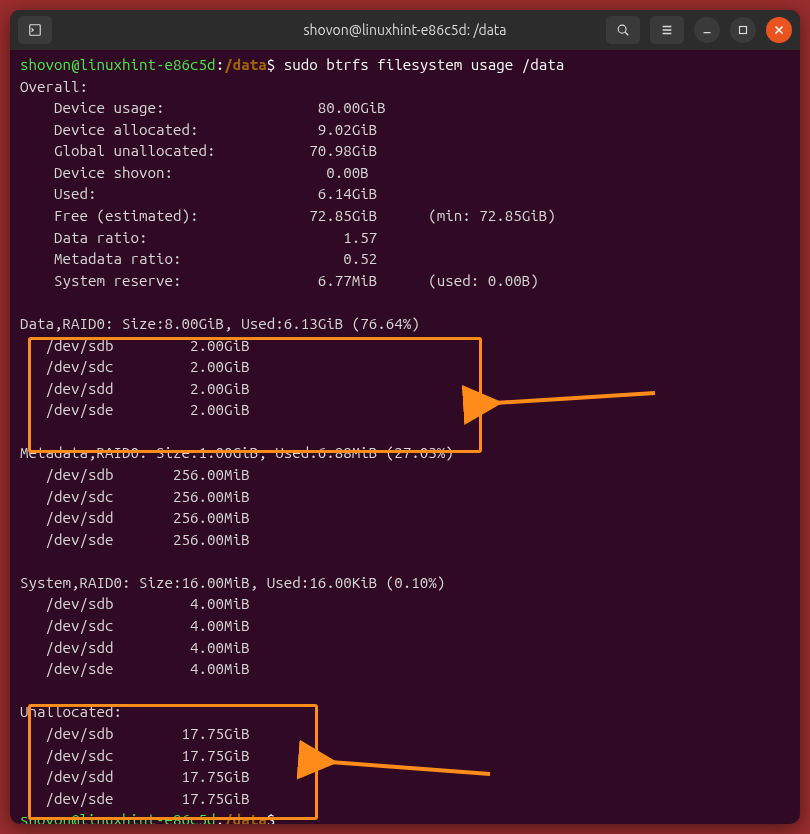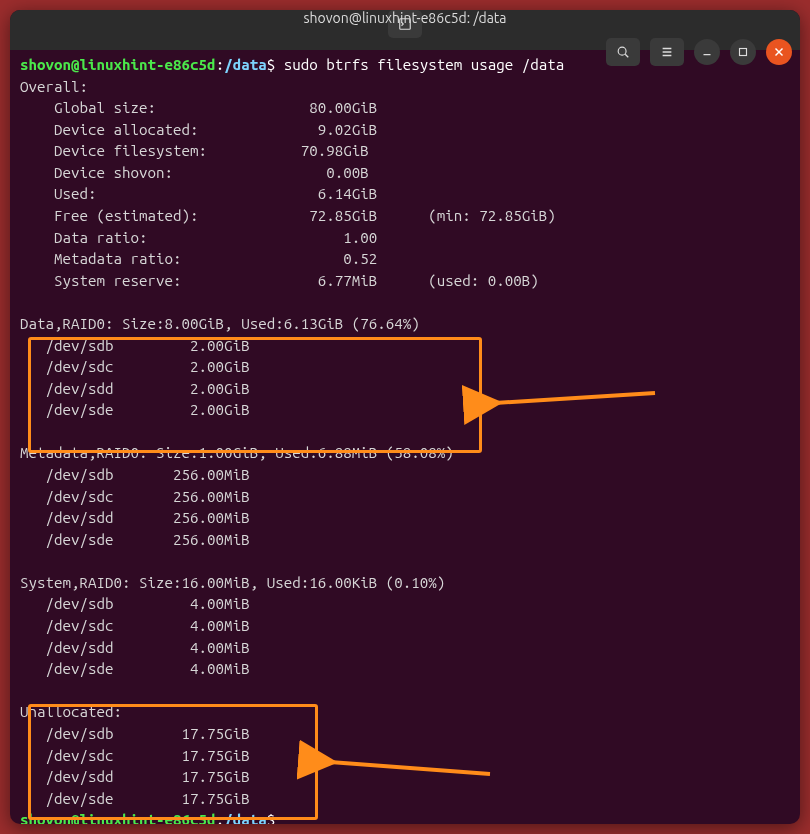--- a/index.html
+++ b/index.html
@@ -21,21 +21,20 @@
     box-shadow: 0 4px 20px rgba(0,0,0,0.5);
     position: relative;
   }
   .titlebar {
     height: 40px;
     background: #2c2c2c;
     display: flex;
     align-items: center;
     padding: 0 8px;
     position: relative;
-    flex-direction: column;
   }
   .titlebar-left { display: flex; gap: 6px; }
   .titlebar-title {
     position: absolute;
     left: 50%;
     transform: translateX(-50%);
     color: #dcdcdc;
     font-family: Ubuntu, sans-serif;
     font-size: 14px;
     font-weight: 400;
@@ -52,22 +51,22 @@
   .tb-btn.close { background: #e95420; }
   .tb-btn svg { width: 14px; height: 14px; fill: #dcdcdc; stroke: #dcdcdc; }
   .terminal {
     padding: 4px 10px;
     color: #d7d7d7;
     font-size: 15.2px;
     line-height: 1.42;
     white-space: pre;
     overflow: hidden;
   }
-  .green { color: #4be94b; font-weight: bold; }
-  .blue  { color: #7dd3fc; font-weight: bold; }
+  .green { color: #4be94b; font-weight: normal; }
+  .blue  { color: #a16207; font-weight: bold; }
   .white { color: #ffffff; }
   .dim   { color: #d7d7d7; }
   .highlight-box {
     position: absolute;
     border: 3px solid #ff8c1a;
     border-radius: 3px;
     pointer-events: none;
   }
   .arrow {
     position: absolute;
@@ -117,37 +116,37 @@
         <svg viewBox="0 0 16 16">
             <line x1="4" y1="4" x2="12" y2="12" stroke="#fff" stroke-width="1.6"></line>
             <line x1="12" y1="4" x2="4" y2="12" stroke="#fff" stroke-width="1.6"></line>
           </svg>
       </div>
     </div>
   </div>
 
   <div class="terminal" id="term"><span class="green">shovon@linuxhint-e86c5d</span><span class="white">:</span><span class="blue">/data</span><span class="white">$</span> <span class="white">sudo btrfs filesystem usage /data</span>
 <span class="dim">Overall:</span>
-<span class="dim">    Global size:                  80.00GiB</span>
+<span class="dim">    Device usage:                  80.00GiB</span>
 <span class="dim">    Device allocated:              9.02GiB</span>
-<span class="dim">    Device filesystem:           70.98GiB</span>
+<span class="dim">    Global unallocated:           70.98GiB</span>
 <span class="dim">    Device shovon:                  0.00B</span>
 <span class="dim">    Used:                          6.14GiB</span>
 <span class="dim">    Free (estimated):             72.85GiB      (min: 72.85GiB)</span>
-<span class="dim">    Data ratio:                       1.00</span>
+<span class="dim">    Data ratio:                       1.57</span>
 <span class="dim">    Metadata ratio:                   0.52</span>
 <span class="dim">    System reserve:                6.77MiB      (used: 0.00B)</span>
 
 <span class="dim">Data,RAID0: Size:8.00GiB, Used:6.13GiB (76.64%)</span>
 <span class="dim">   /dev/sdb         2.00GiB</span>
 <span class="dim">   /dev/sdc         2.00GiB</span>
 <span class="dim">   /dev/sdd         2.00GiB</span>
 <span class="dim">   /dev/sde         2.00GiB</span>
 
-<span class="dim">Metadata,RAID0: Size:1.00GiB, Used:6.88MiB (58.08%)</span>
+<span class="dim">Metadata,RAID0: Size:1.00GiB, Used:6.88MiB (27.03%)</span>
 <span class="dim">   /dev/sdb       256.00MiB</span>
 <span class="dim">   /dev/sdc       256.00MiB</span>
 <span class="dim">   /dev/sdd       256.00MiB</span>
 <span class="dim">   /dev/sde       256.00MiB</span>
 
 <span class="dim">System,RAID0: Size:16.00MiB, Used:16.00KiB (0.10%)</span>
 <span class="dim">   /dev/sdb         4.00MiB</span>
 <span class="dim">   /dev/sdc         4.00MiB</span>
 <span class="dim">   /dev/sdd         4.00MiB</span>
 <span class="dim">   /dev/sde         4.00MiB</span>

